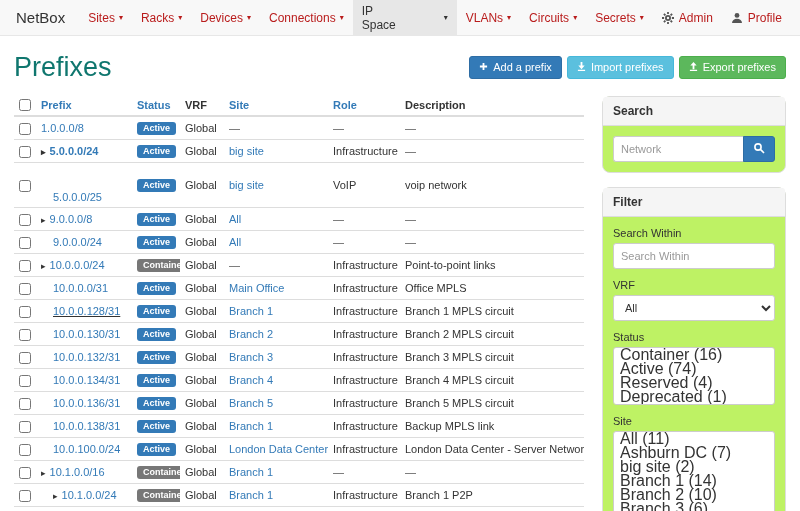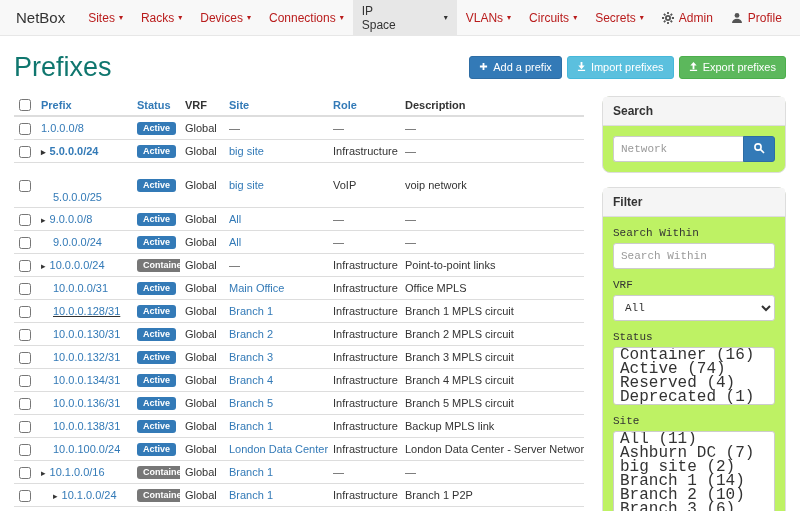--- a/index.html
+++ b/index.html
@@ -57,21 +57,21 @@
                   padding: 2px 6px; border-radius: 3px; line-height: 1; }
   .tree-caret { color: #333; font-size: 9px; margin-right: 4px; cursor: pointer; }
   .indent { display: inline-block; }
   .dash { color: #555; }
 
   
   .sidebar { width: 184px; flex: none; padding-top: 2px; }
   .panel { border: 1px solid #ddd; border-radius: 8px; margin-bottom: 14px; background: #bef264; }
   .panel-heading { background: #f5f5f5; border-bottom: 1px solid #ddd; padding: 7px 10px;
                    font-size: 12px; font-weight: bold; border-radius: 3px 3px 0 0; color: #333; }
-  .panel-body { padding: 10px; font-family: Liberation Mono, monospace; }
+  .panel-body { padding: 10px; }
   .input-group { display: flex; }
   .input-group input { flex: 1; min-width: 0; height: 26px; border: 1px solid #ccc;
                        border-right: none; border-radius: 3px 0 0 3px; padding: 2px 7px;
                        font-size: 11px; font-family: inherit; color: #333; }
   .input-group button { width: 32px; height: 26px; background: #337ab7; border: 1px solid #2e6da4;
                         border-radius: 0 3px 3px 0; display: flex; align-items: center;
                         justify-content: center; cursor: pointer; }
   .filter-label { display: block; font-size: 11px; color: #333; margin: 10px 0 4px; }
   .filter-label:first-child { margin-top: 0; }
   .filter-input, .filter-select { width: 100%; height: 26px; border: 1px solid #ccc;

